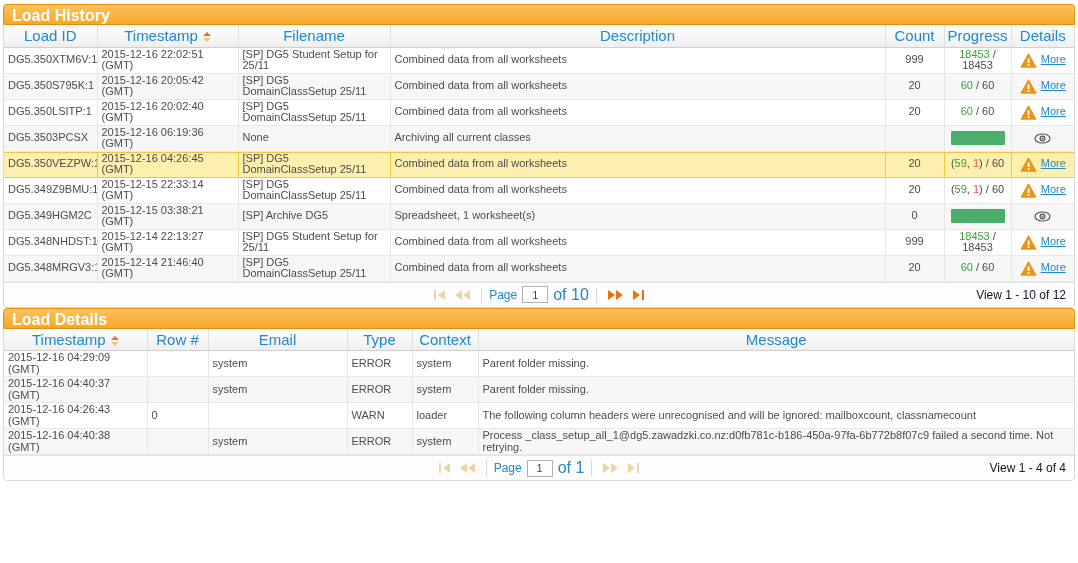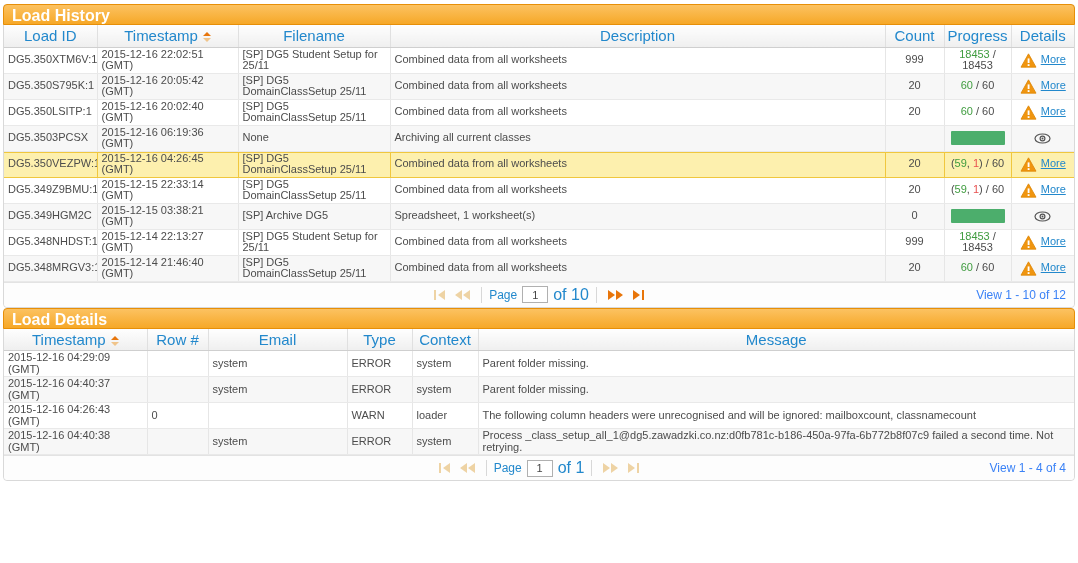--- a/index.html
+++ b/index.html
@@ -59,21 +59,21 @@
   .pg-center { position:absolute; left:0; right:0; top:0; bottom:0;
                display:flex; align-items:center; justify-content:center; }
   .pg-btn { color:#e8750a; display:inline-flex; align-items:center; padding:0 4px; cursor:pointer; }
   .pg-btn.dis { color:#eed3a4; cursor:default; }
   .pg-btn svg { display:block; }
   .pg-sep { width:1px; height:16px; background:#d8d8d8; margin:0 7px; }
   .pg-label { color:#2288cc; font-size:12px; margin-right:5px; }
   .pg-of { color:#2288cc; font-size:16px; margin-left:5px; }
   .pg-input { width:26px; height:17px; border:1px solid #b0b0b0; text-align:center;
               font-size:11px; font-family:"Liberation Sans",sans-serif; color:#444; }
-  .pg-view { position:absolute; right:8px; top:0; line-height:25px; color:#3b82f6; font-size:12px; }
+  .pg-view { position:absolute; right:8px; top:0; line-height:25px; color:#0f172a; font-size:12px; }
 
   
   .filter-row { height:20px; margin:34px 2px 12px 0; text-align:right; font-size:12.5px; color:#333; }
   .filter-row label { margin-left:22px; cursor:pointer; }
   .filter-row input { vertical-align:-2px; margin-right:5px; }
 
   .icon-cell svg { vertical-align:middle; }
 </style>
 </head>
 <body>

